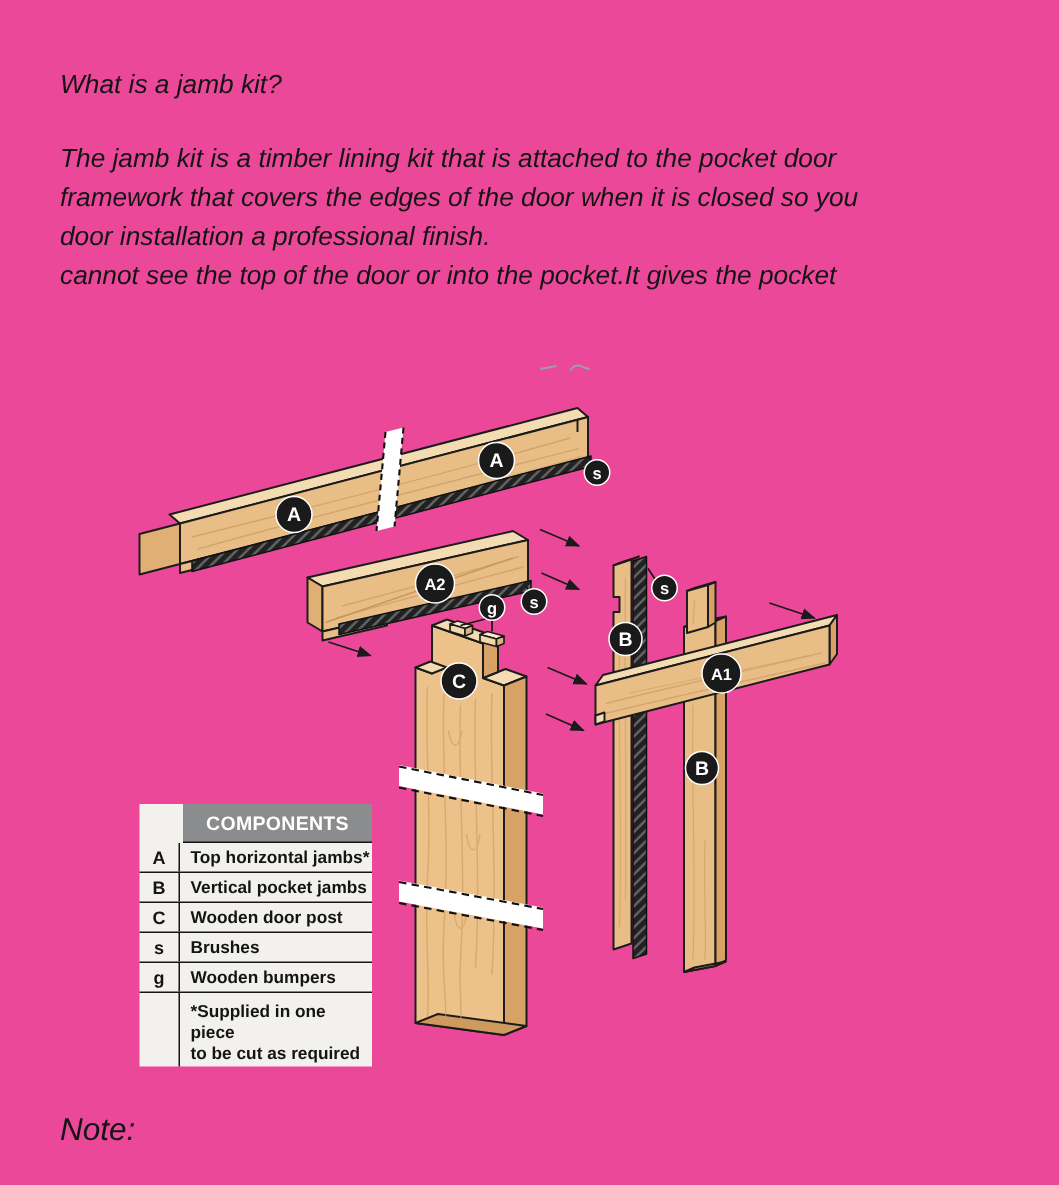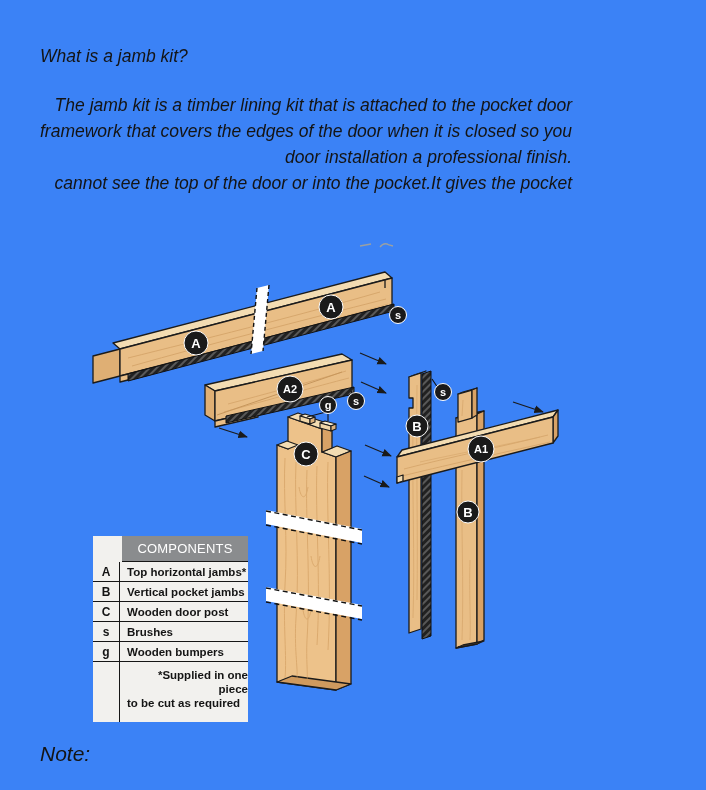--- a/index.html
+++ b/index.html
@@ -1,33 +1,33 @@
 <!DOCTYPE html>
 <html><head>
 <meta charset="utf-8">
 <style>
   html,body{margin:0;padding:0;background:#fff;}
-  .page{position:relative;width:706px;height:790px;background:#3b82f6;
-        font-family:"Liberation Sans",sans-serif;color:#111;overflow:hidden;text-align:right;}
+  .page{position:relative;width:706px;height:790px;background:#ec4899;
+        font-family:"Liberation Sans",sans-serif;color:#111;overflow:hidden;}
   .title{position:absolute;left:40px;top:46px;font-style:italic;font-size:17.5px;color:#141414;}
   .para{position:absolute;left:40px;top:92px;font-style:italic;font-size:17.5px;line-height:26px;color:#141414;}
   .note{position:absolute;left:40px;top:742px;font-style:italic;font-size:21px;color:#141414;display:flex;gap:22px;}
   .diagram-svg{position:absolute;left:0;top:0;}
   
   .ctable{position:absolute;left:93px;top:536px;width:155px;background:#f2f1ee;color:#141414;}
-  .chead{height:25px;background:#8a8c8e;color:#ffffff;font-weight:normal;font-size:13px;
+  .chead{height:25px;background:#8a8c8e;color:#ffffff;font-weight:bold;font-size:13px;
          display:flex;align-items:center;justify-content:center;letter-spacing:.2px;
          border-bottom:1.5px solid #161616;margin-left:29px;}
   .crow{display:flex;border-bottom:1.5px solid #161616;height:19px;}
   .ckey{width:26px;border-right:1.5px solid #161616;display:flex;align-items:center;
         justify-content:center;font-weight:bold;font-size:12px;flex:none;}
   .cval{flex:1;display:flex;align-items:center;padding-left:7px;font-weight:bold;font-size:11.5px;}
   .cfoot{border-bottom:none;height:auto;}
   .cfoot .cval{flex-direction:column;align-items:flex-start;justify-content:center;
-               padding:6px 0 12px 7px;line-height:14px;}
+               padding:6px 0 1px 7px;line-height:14px;}
   svg text.lbl{font-family:"Liberation Sans",sans-serif;font-weight:bold;fill:#ffffff;text-anchor:middle;}
 </style>
 </head>
 <body>
 
 <div class="page">
 
   <div class="title">What is a jamb kit?</div>
 
   <div class="para">

